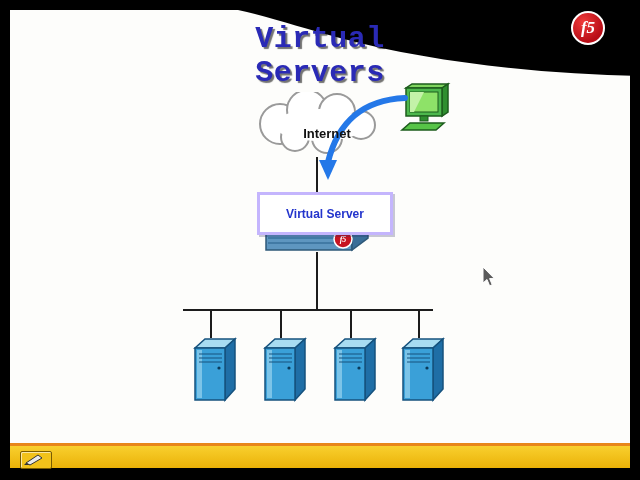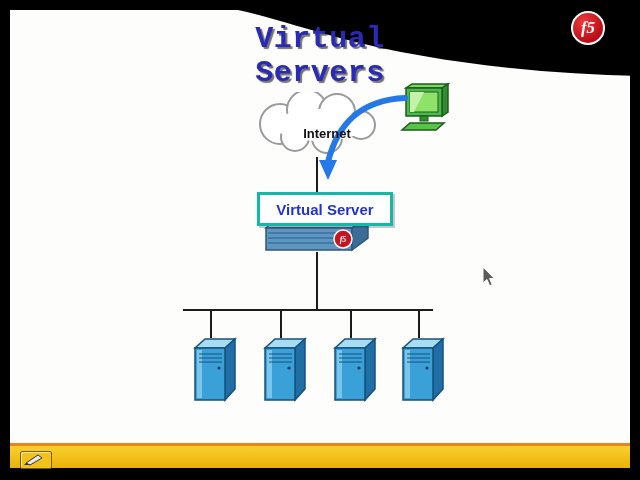--- a/index.html
+++ b/index.html
@@ -27,24 +27,24 @@
     font-family:"Liberation Serif",serif;font-style:italic;font-weight:bold;
     font-size:17px;color:#fff;box-sizing:border-box;
   }
   .abs{position:absolute;}
   .line{position:absolute;background:#1c1c1c;}
   .cloud-label{
     position:absolute;left:262px;top:116px;width:110px;text-align:center;
     font-weight:bold;font-size:13px;color:#111;z-index:2;
   }
   .vs-box{
-    position:absolute;left:247px;top:182px;width:136px;height:34px;
-    background:#fff;border:3px solid #14b8a6;box-sizing:border-box;
+    position:absolute;left:247px;top:182px;width:136px;height:43px;
+    background:#fff;border:3px solid #c4b5fd;box-sizing:border-box;
     display:flex;align-items:center;justify-content:center;
-    font-weight:bold;font-size:15px;color:#2334cc;z-index:2;
+    font-weight:bold;font-size:12px;color:#2334cc;z-index:2;
     box-shadow:2px 2px 0 rgba(40,40,90,0.25);
   }
   .notes-bar{
     position:absolute;left:0;bottom:0;width:620px;height:25px;
     background:linear-gradient(#f9d02e,#eab108);
     border-top:3px solid #e8861a;box-sizing:border-box;z-index:6;
   }
   .pen-btn{
     position:absolute;left:10px;top:5px;width:30px;height:16px;
     background:#f2c21a;border:1px solid #7a5c00;border-radius:2px;

